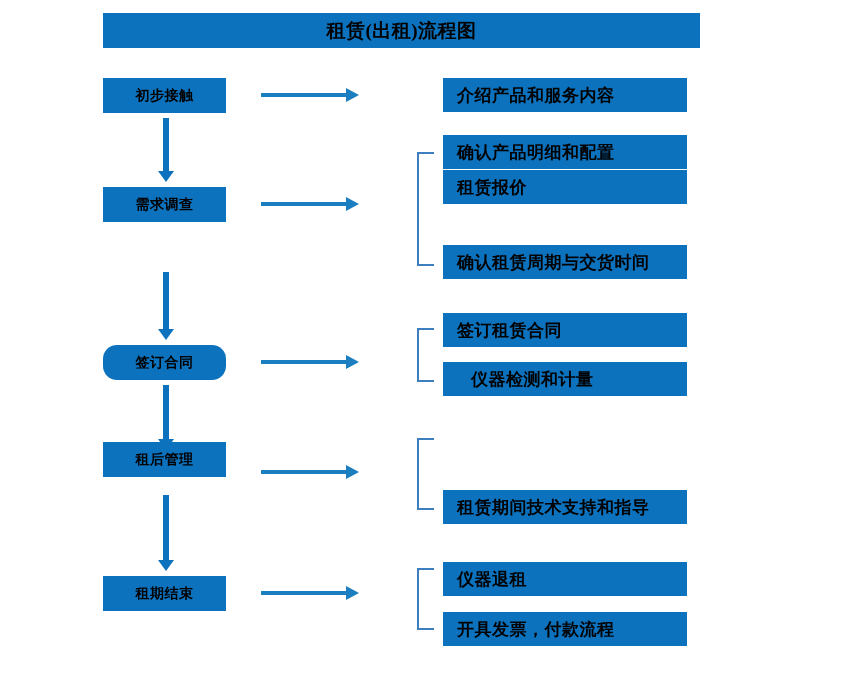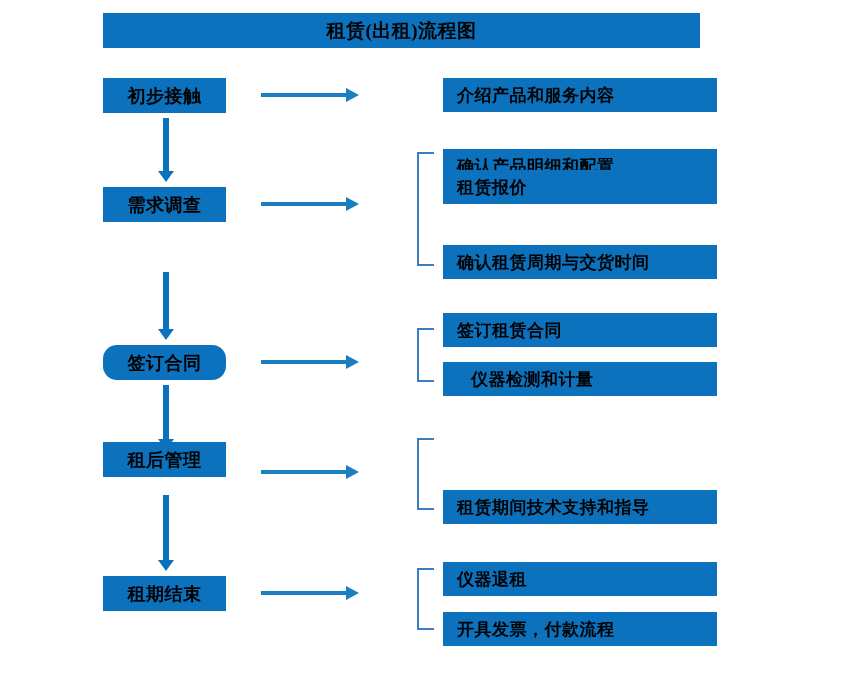--- a/index.html
+++ b/index.html
@@ -37,25 +37,25 @@
     width: 597px;
     height: 35px;
     justify-content: center;
     font-size: 19px;
   }
   .stage-box {
     left: 103px;
     width: 123px;
     height: 35px;
     justify-content: center;
-    font-size: 18px;
+    font-size: 14px;
   }
   .detail-box {
     left: 443px;
-    width: 274px;
+    width: 244px;
     height: 34px;
     justify-content: flex-start;
     padding-left: 14px;
     font-size: 17px;
   }
   
   .h-arrow {
     position: absolute;
     height: 14px;
     width: 98px;
@@ -178,21 +178,21 @@
   <div class="bracket" style="top:152px; height:114px;"></div>
 
   <div class="bracket" style="top:328px; height:54px;"></div>
 
   <div class="bracket" style="top:438px; height:72px;"></div>
 
   <div class="bracket" style="top:568px; height:62px;"></div>
 
   <div class="box detail-box" style="top:78px;">介绍产品和服务内容</div>
 
-  <div class="box detail-box" style="top:149px;">确认产品明细和配置</div>
+  <div class="box detail-box" style="top:135px;">确认产品明细和配置</div>
 
   <div class="box detail-box" style="top:170px;">租赁报价</div>
 
   <div class="box detail-box" style="top:245px;">确认租赁周期与交货时间</div>
 
   <div class="box detail-box" style="top:313px;">签订租赁合同</div>
 
   <div class="box detail-box" style="top:362px;padding-left:28px;">仪器检测和计量</div>
 
 

